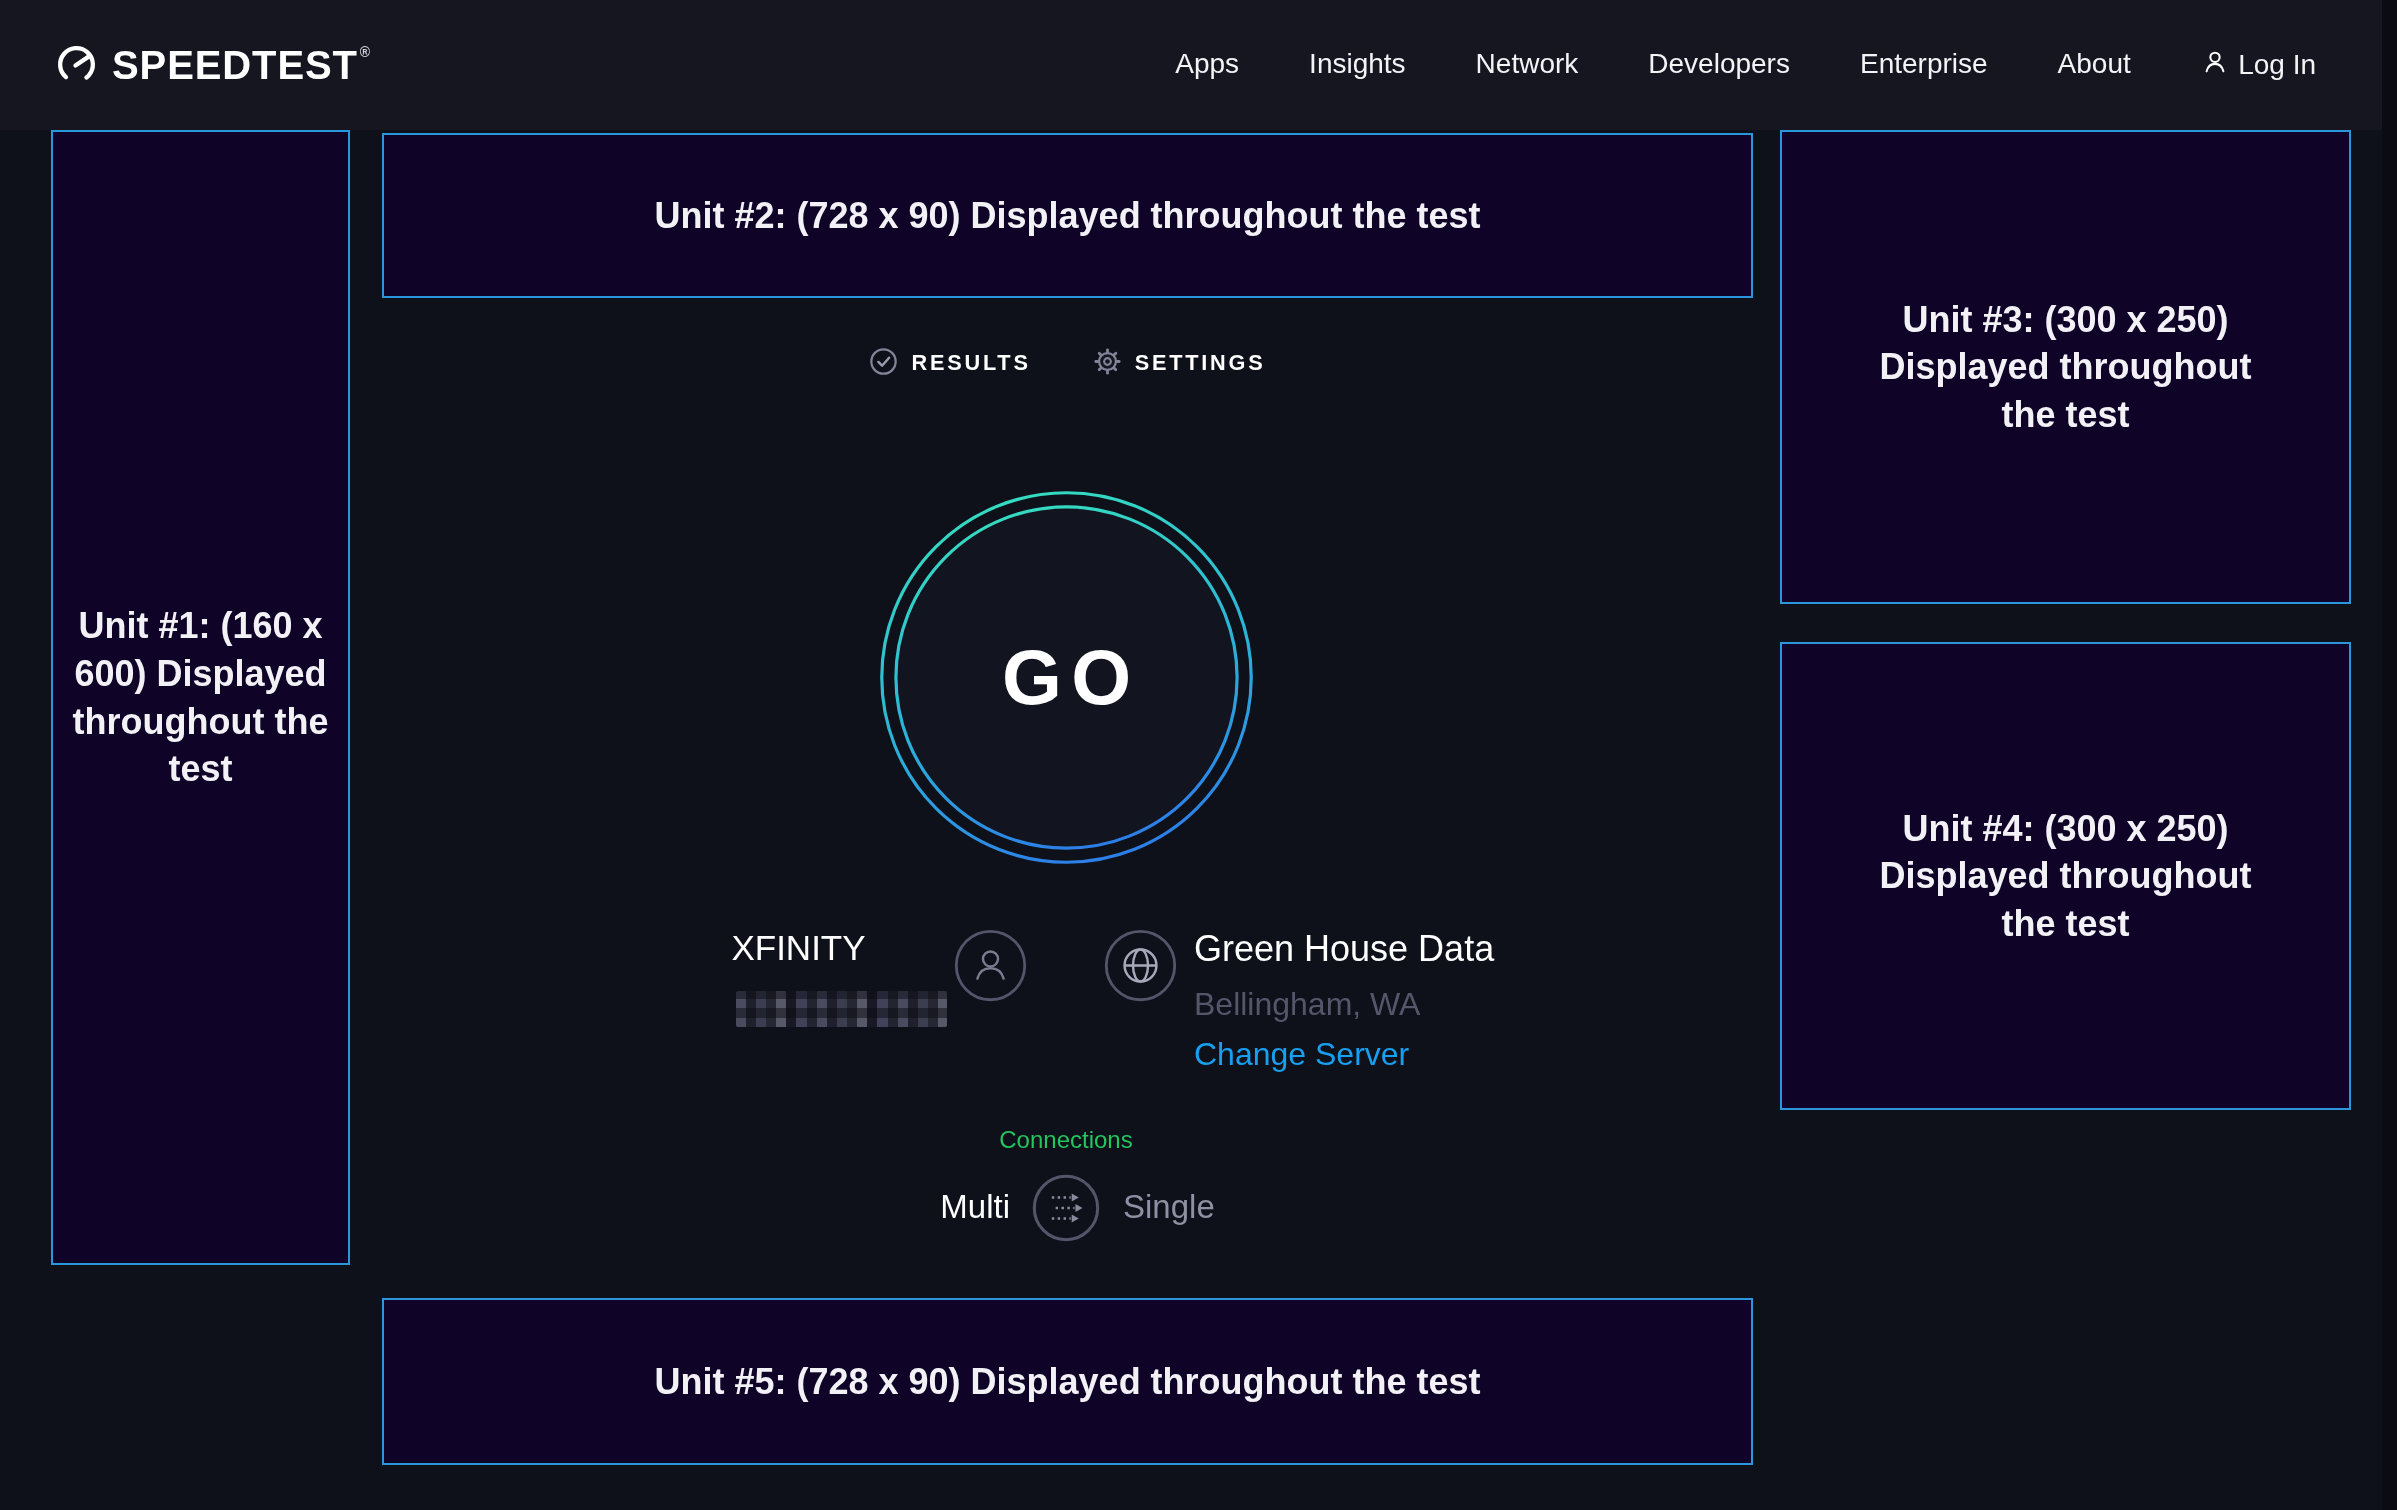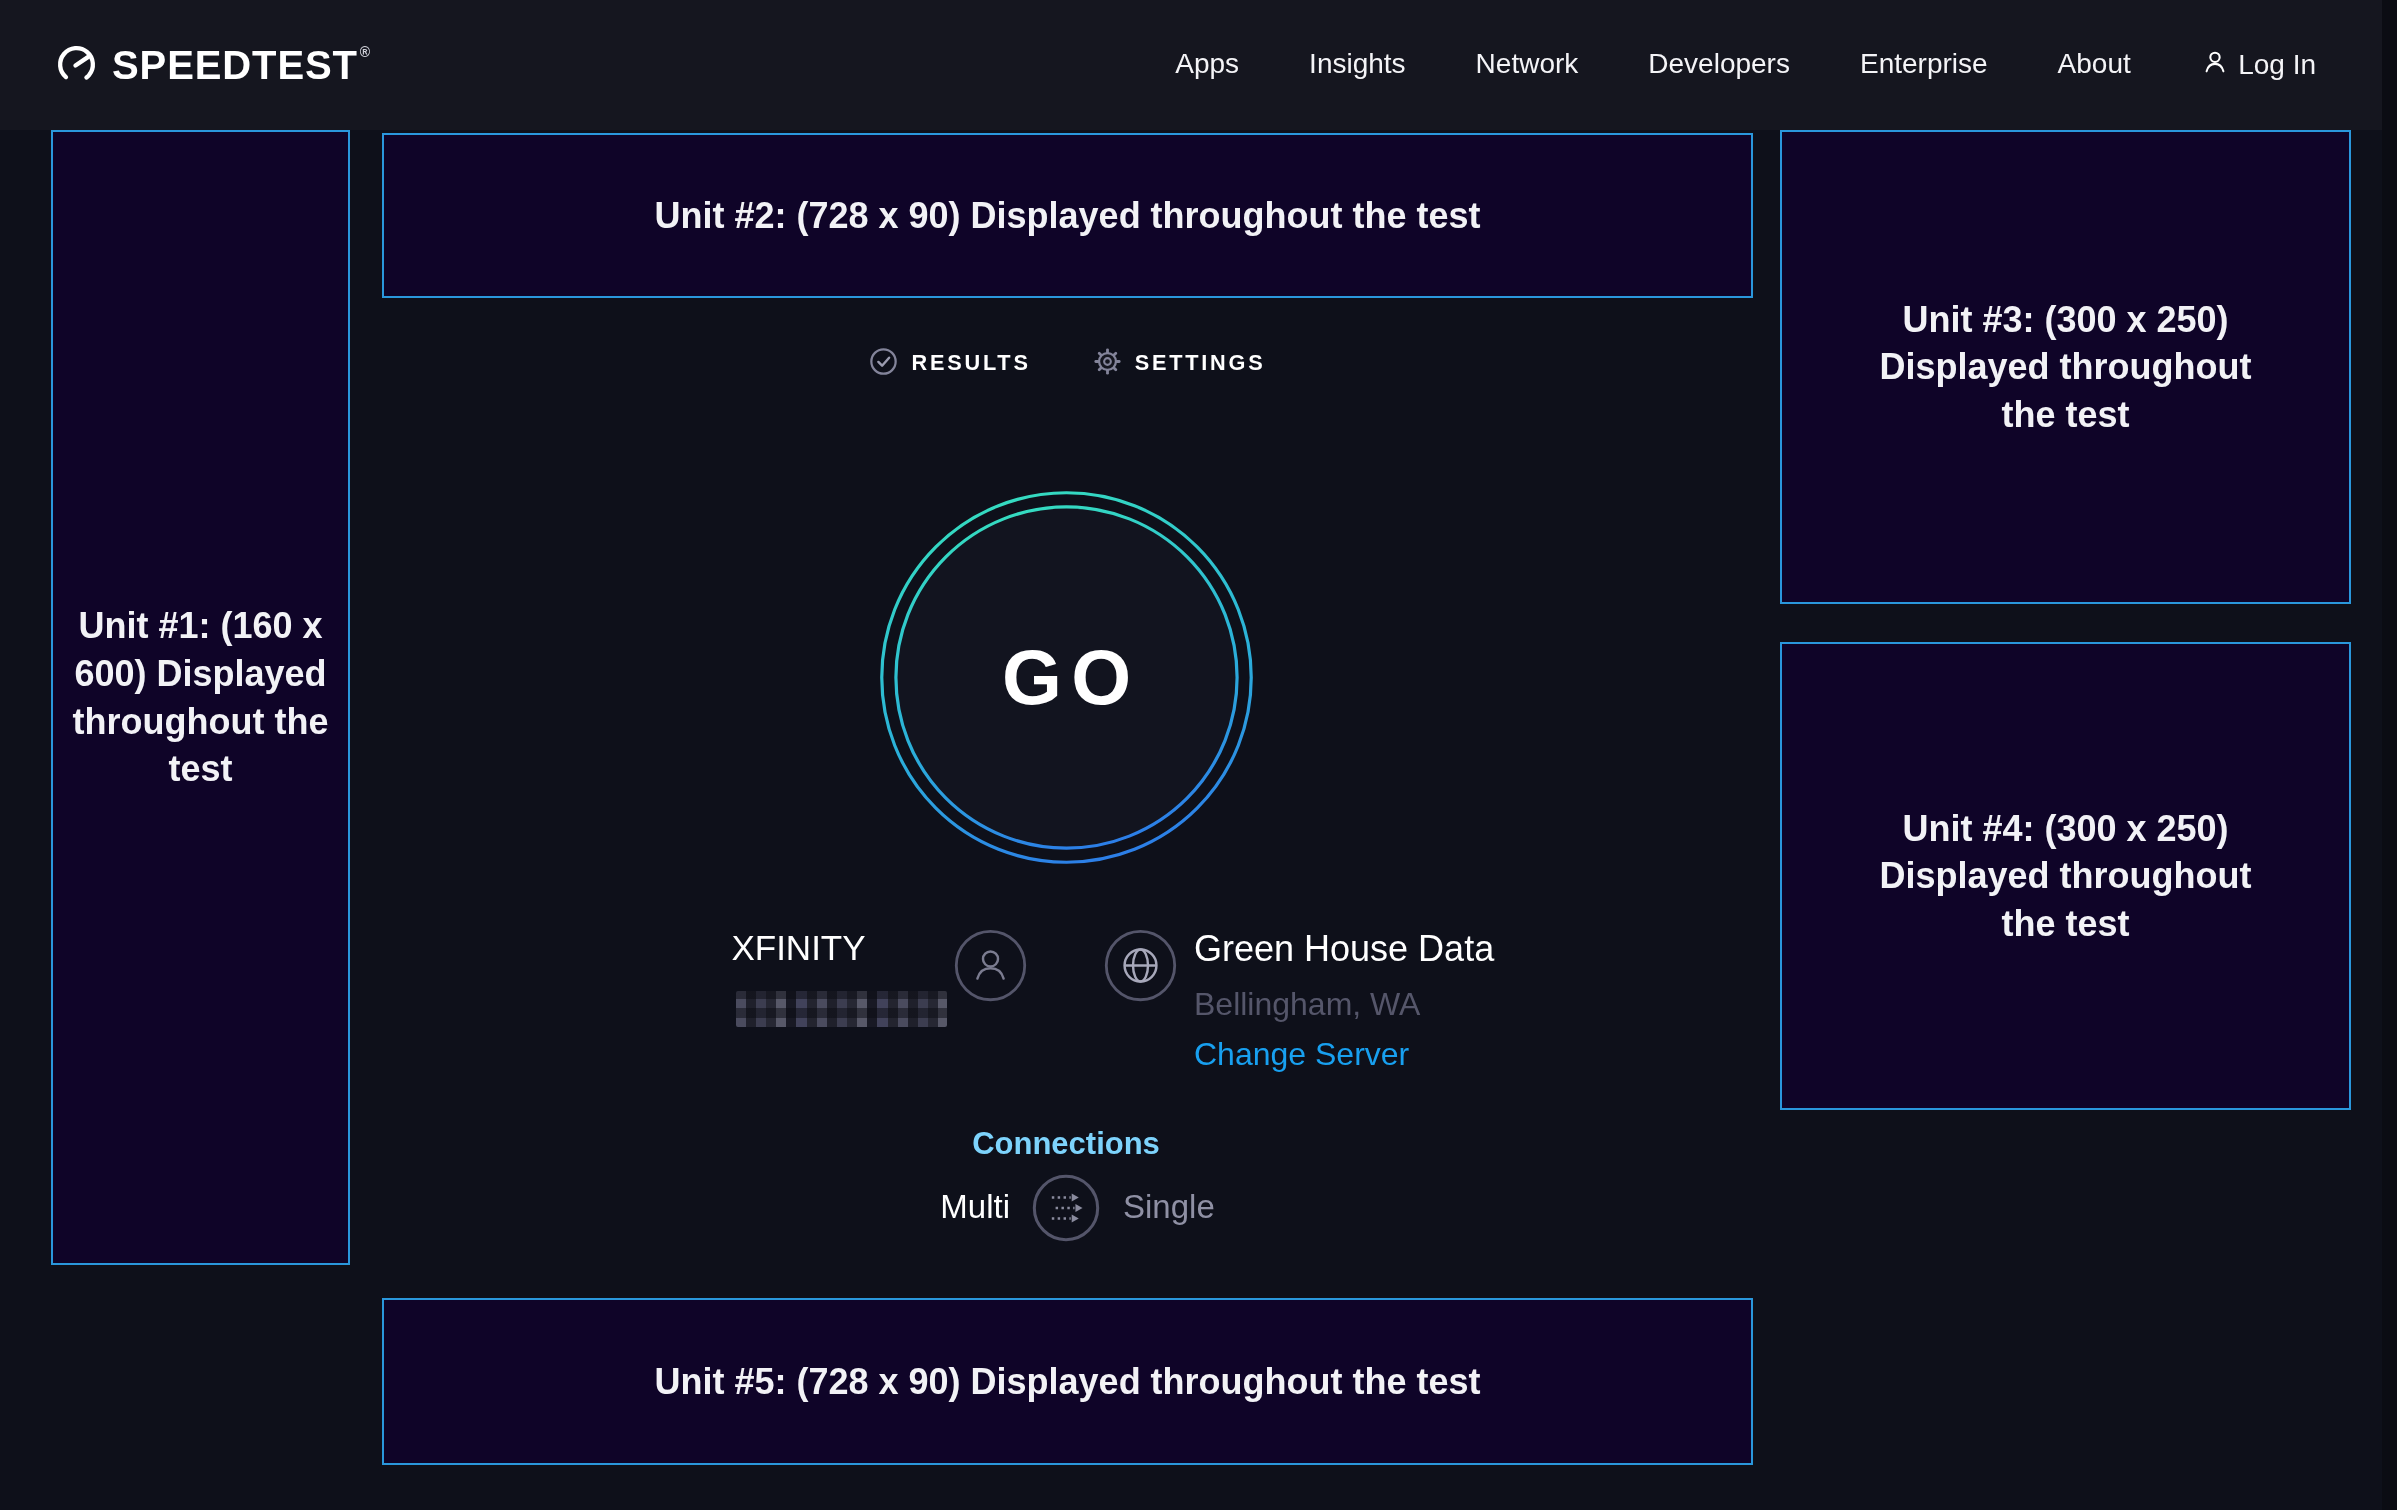--- a/index.html
+++ b/index.html
@@ -62,21 +62,21 @@
       repeating-linear-gradient(0deg, rgba(10,11,18,0) 0 9.4px, rgba(10,11,18,.5) 9.4px 19px),
       repeating-linear-gradient(90deg,#4a4b5e 0 10.4px,#1f202b 10.4px 20px,#3c3d50 20px 30px,#262733 30px 40px,#575868 40px 50px,#181924 50px 60px,#41425a 60px 71px,#23242f 71px 81px);
   }
   .icon-circle{position:absolute;width:75px;height:75px;}
   #isp-icon{left:953px;top:928px;}
   #server-icon{left:1103px;top:928px;}
   .server-name{position:absolute;left:1194px;top:928px;font-size:36px;color:#fff;}
   .server-loc{position:absolute;left:1194px;top:986px;font-size:32px;color:#55566a;}
   .change-server{position:absolute;left:1194px;top:1036px;font-size:32px;color:#18a0f0;cursor:pointer;}
   
-  .conn-label{position:absolute;left:925px;top:1126px;width:282px;text-align:center;font-size:31px;color:#7dd3fc;font-weight:bold;}
+  .conn-label{position:absolute;left:925px;top:1126px;width:282px;text-align:center;font-size:24px;color:#22c55e;}
   .conn-multi{position:absolute;left:822px;top:1188px;width:188px;text-align:right;font-size:33px;color:#fff;cursor:pointer;}
   .conn-single{position:absolute;left:1123px;top:1188px;width:188px;text-align:left;font-size:33px;color:#8f90a4;cursor:pointer;}
   .conn-toggle{position:absolute;left:1031px;top:1173px;width:70px;height:70px;cursor:pointer;}
 </style>
 </head>
 <body>
 
 <div id="app">
 
   <div class="header">

